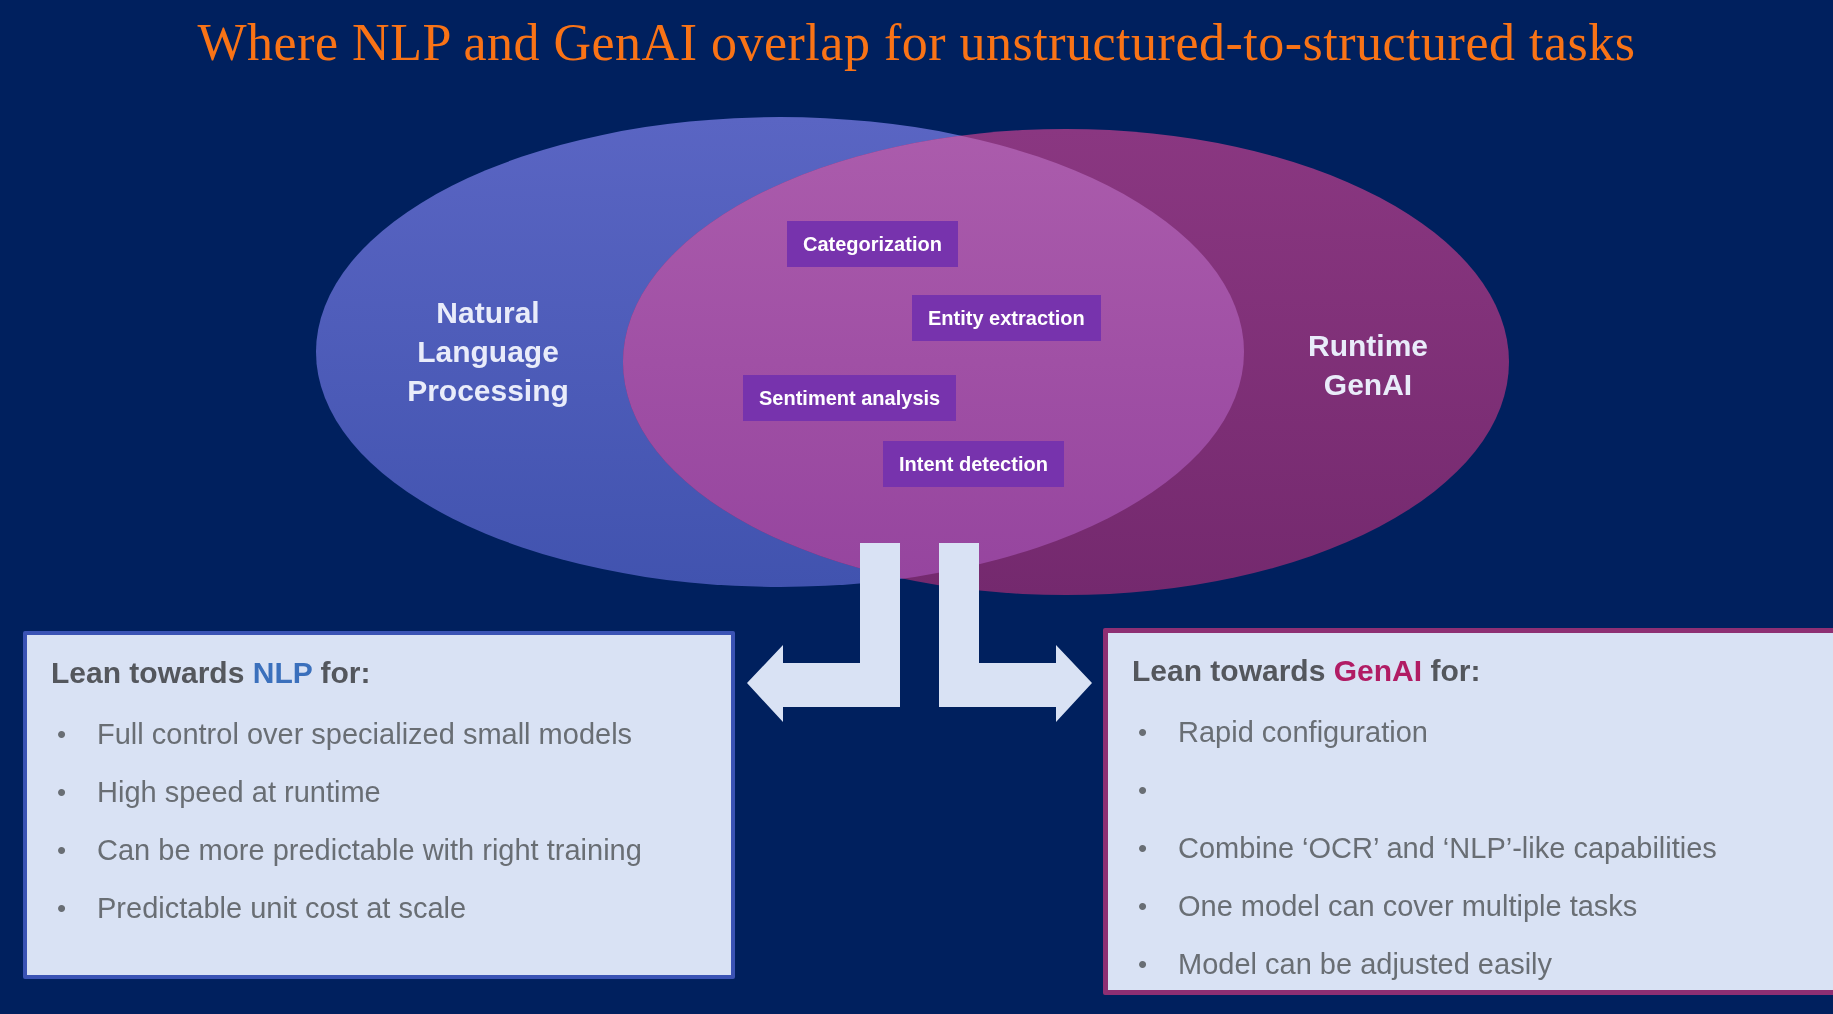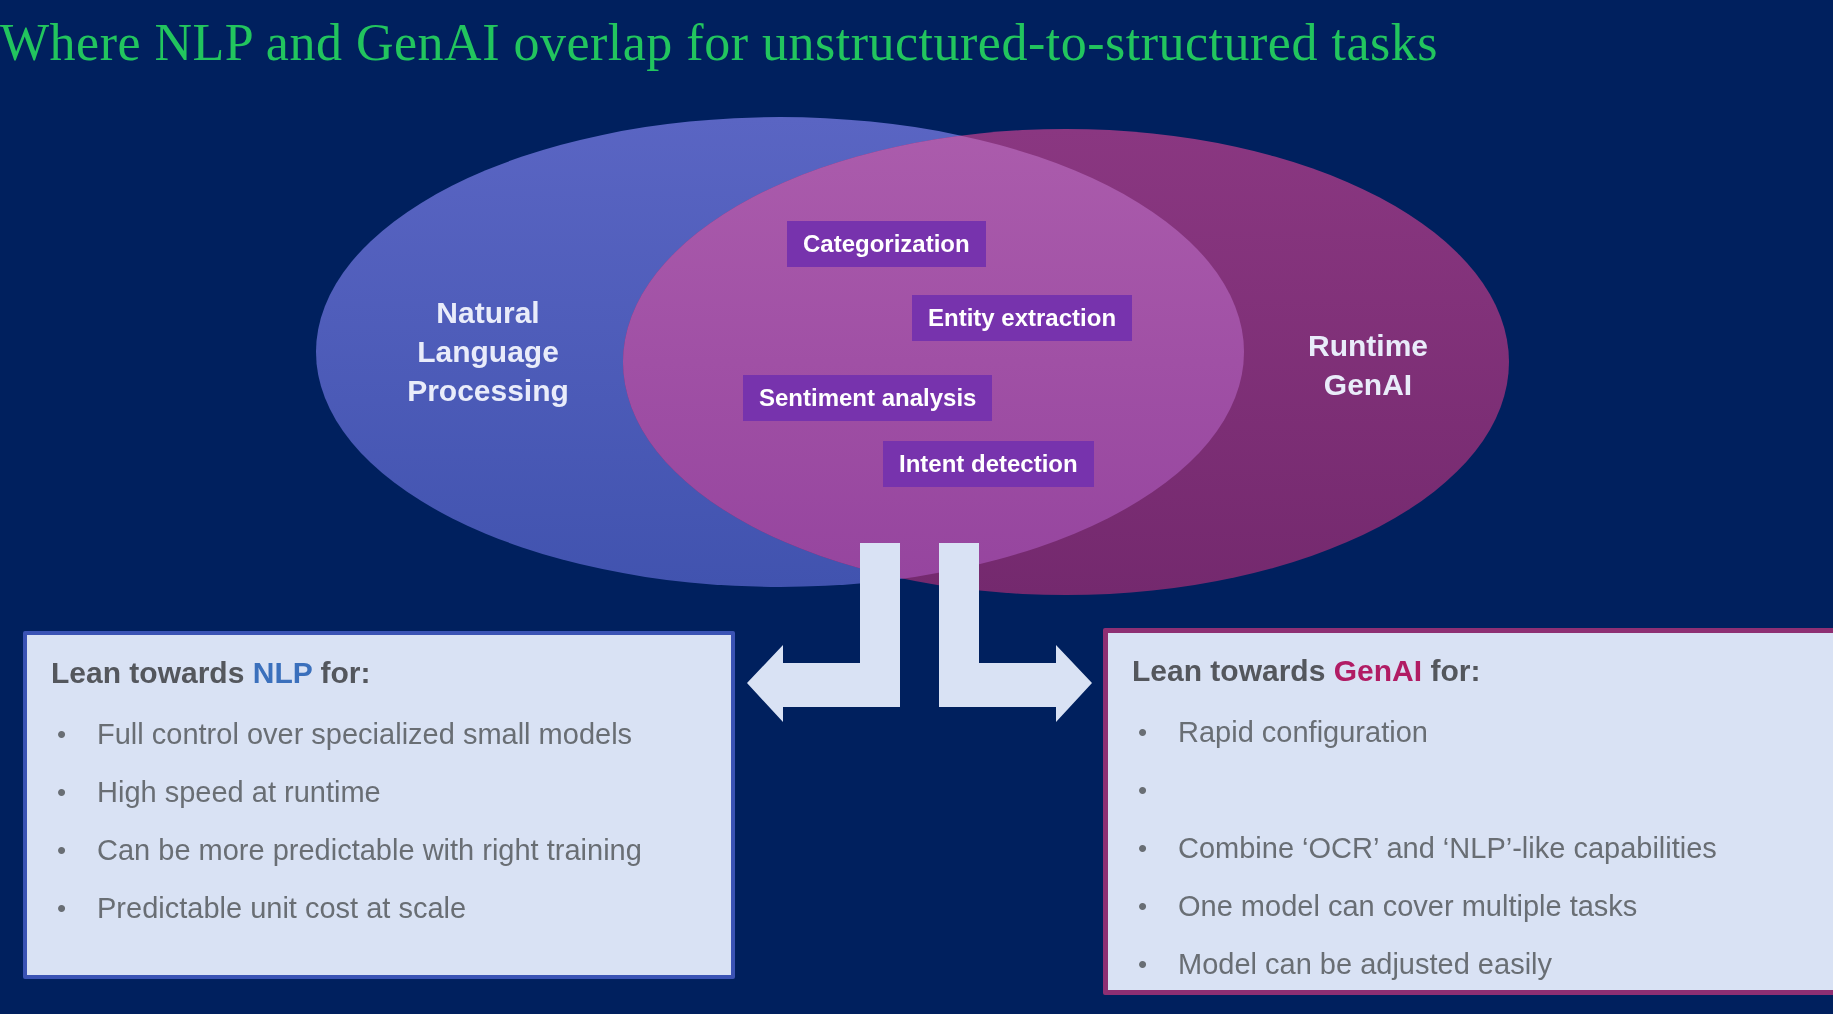--- a/index.html
+++ b/index.html
@@ -3,35 +3,35 @@
 <meta charset="utf-8">
 <style>
   html,body { margin:0; padding:0; background:#00205e; }
   .stage {
     position:relative; width:1833px; height:1014px;
     background:#00205e; overflow:hidden;
     font-family:"Liberation Sans", sans-serif;
   }
   .title {
     position:absolute; top:12px; left:0; width:100%;
-    text-align:left; color:#22c55e;
+    text-align:center; color:#f97316;
     font-family:"Liberation Serif", serif;
     font-size:52px; font-weight:400; line-height:62px;
     letter-spacing:0.5px; white-space:nowrap;
   }
   .venn-svg { position:absolute; left:0; top:0; width:1833px; height:1014px; }
   .circle-label {
     position:absolute; text-align:center; white-space:pre-line;
     color:#e9ecfa; font-weight:700; font-size:30px; line-height:39px;
   }
   .nlp-label   { left:338px;  top:293px; width:300px;text-align:center; }
   .genai-label { left:1218px; top:326px; width:300px; }
   .pill {
     position:absolute; background:#7733ad; color:#ffffff;
-    font-weight:700; font-size:24px; line-height:30px;
+    font-weight:700; font-size:20px; line-height:30px;
     padding:8px 16px; white-space:nowrap;
   }
   .pill-1 { left:787px; top:221px; }
   .pill-2 { left:912px; top:295px; }
   .pill-3 { left:743px; top:375px;text-align:center; }
   .pill-4 { left:883px; top:441px; }
   .panel {
     position:absolute; box-sizing:border-box;
     background:#d9e2f4; border-radius:2px;
     padding:18px 20px 0 24px;

